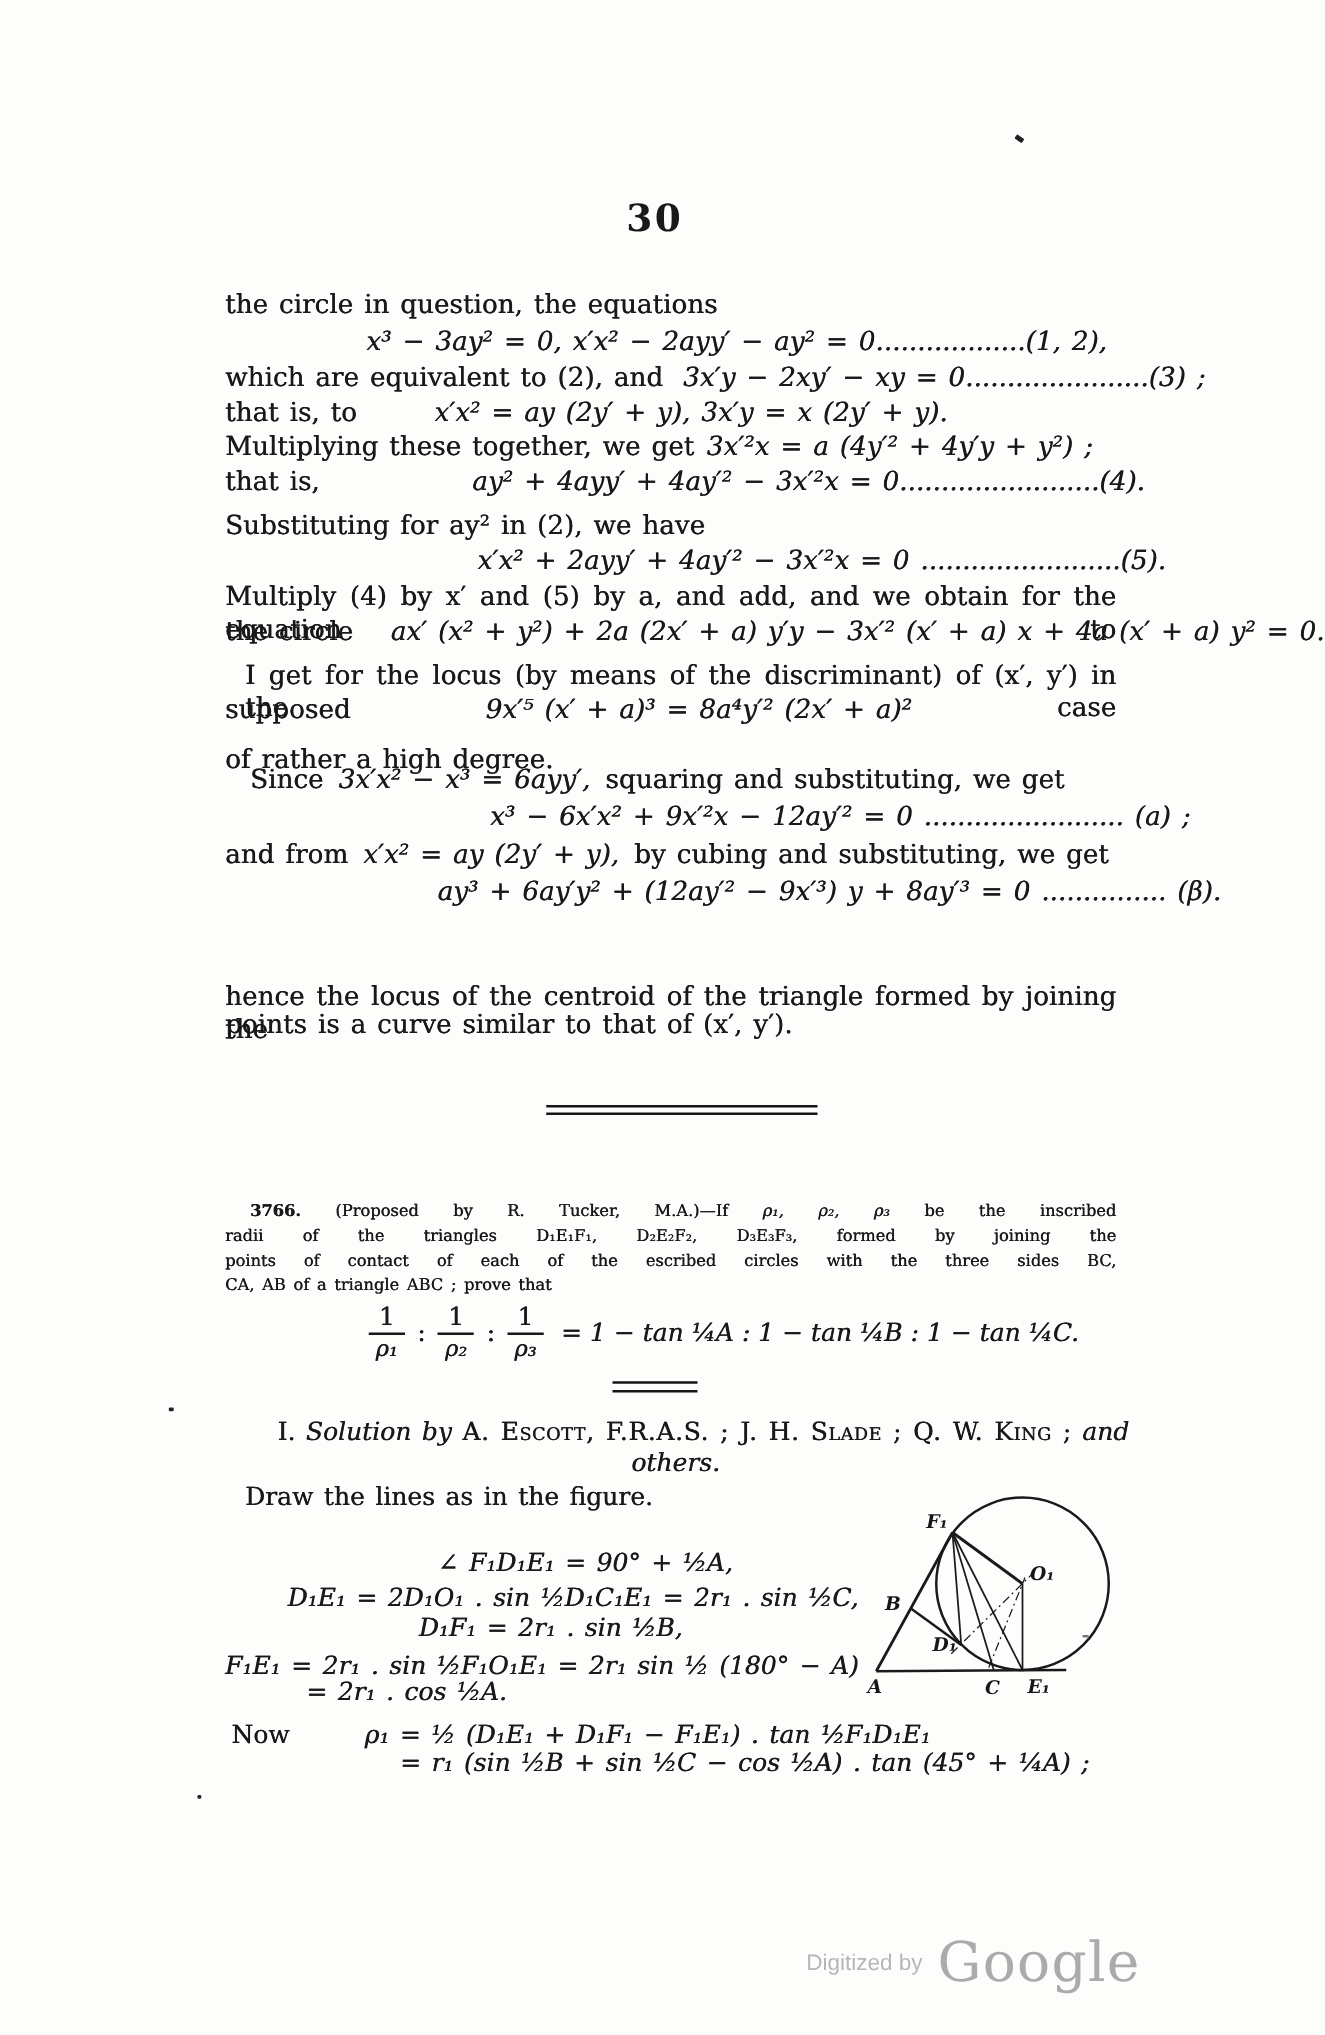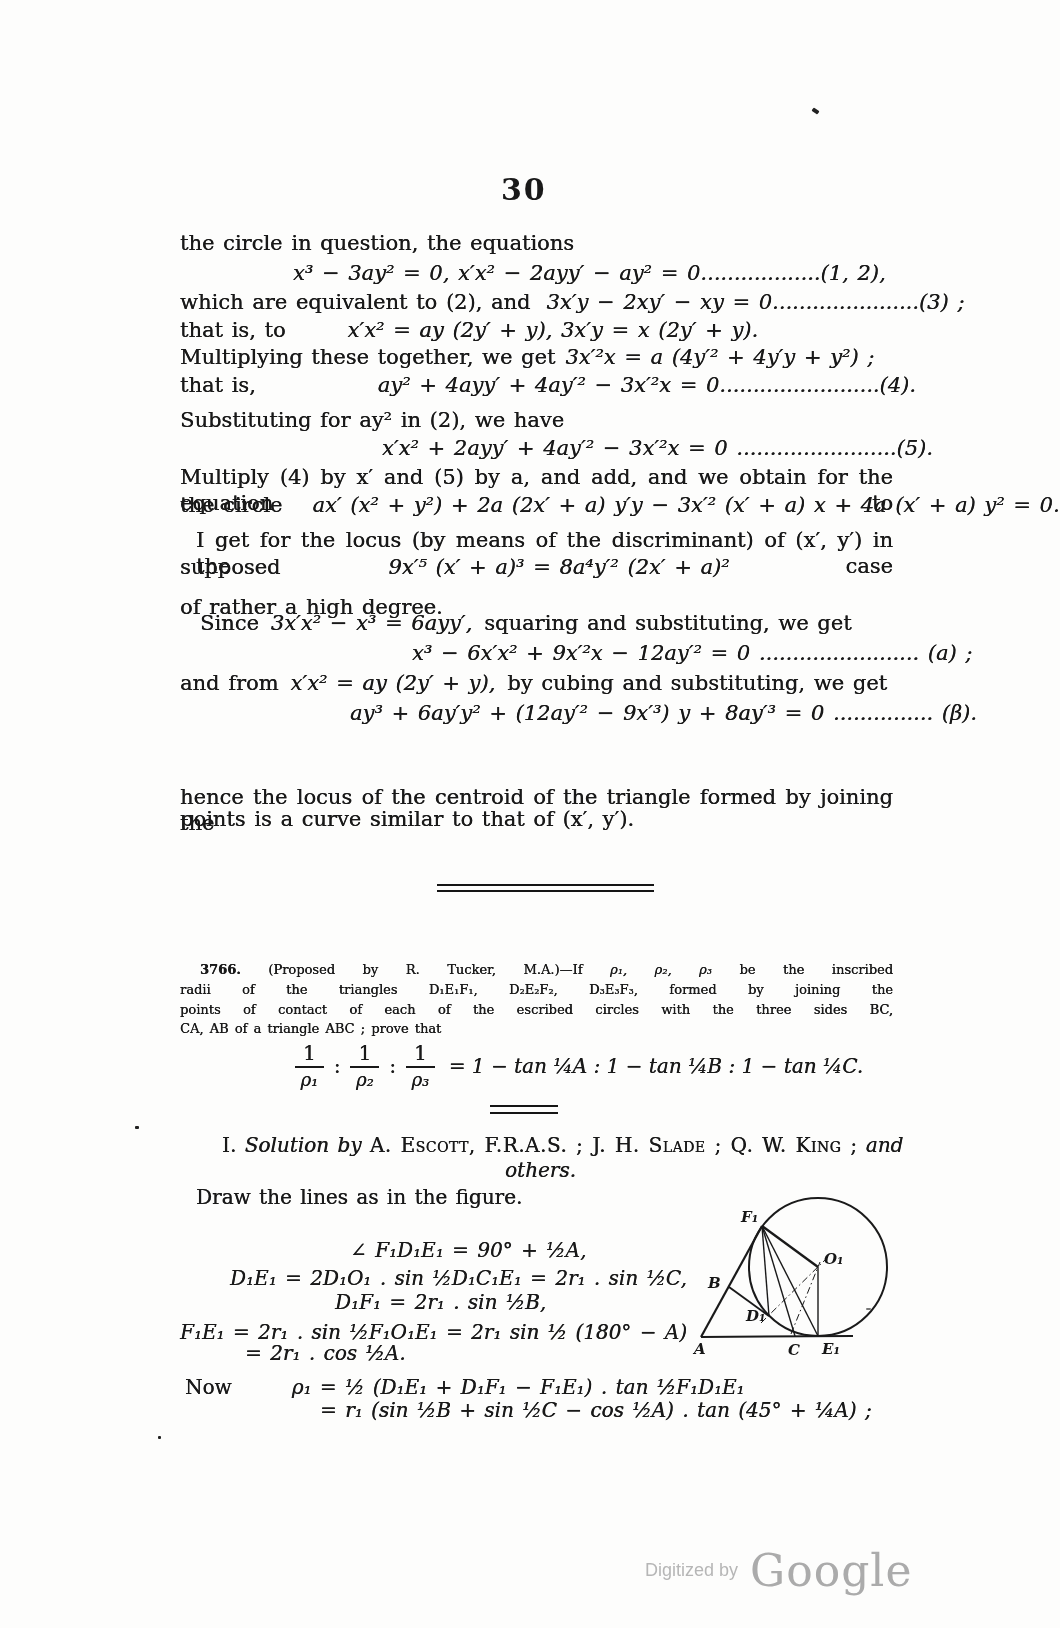--- a/index.html
+++ b/index.html
@@ -50,21 +50,21 @@
   .watermark{position:absolute;left:645px;top:1545px;display:flex;align-items:center;}
   .wm-pre{font-family:"Liberation Sans","DejaVu Sans",sans-serif;font-size:18px;color:#b6b6b6;}
   .wm-brand{font-family:"DejaVu Serif","Liberation Serif",serif;font-size:44px;color:#ababab;margin-left:12px;letter-spacing:1px;}
   .speck{position:absolute;background:#222;border-radius:1px;}
 </style>
 </head>
 <body>
 
 <div id="page">
 
-  <div class="pagenum" style="left:501px;top:172px;">30</div>
+  <div class="pagenum" style="left:501px;top:158px;">30</div>
 
   <div class="ln" style="left:180px;top:230px;"><span class="rm">the circle in question, the equations</span></div>
 
   <div class="ln" style="left:293px;top:260px;"><span class="mt">x³ − 3ay² = 0,   x′x² − 2ayy′ − ay² = 0..................(1, 2),</span></div>
 
   <div class="ln" style="left:180px;top:289px;"><span class="rm">which are equivalent to (2), and</span><span class="mt" style="margin-left:16px;">3x′y − 2xy′ − xy = 0......................(3) ;</span></div>
 
   <div class="ln" style="left:180px;top:317px;"><span class="rm">that is, to</span><span class="mt" style="margin-left:62px;">x′x² = ay (2y′ + y),   3x′y = x (2y′ + y).</span></div>
 
   <div class="ln" style="left:180px;top:344px;"><span class="rm">Multiplying these together, we get</span><span class="mt" style="margin-left:10px;">3x′²x = a (4y′² + 4y′y + y²) ;</span></div>
@@ -80,21 +80,21 @@
   <div class="ln" style="left:180px;top:492px;"><span class="rm">the circle</span><span class="mt" style="margin-left:30px;">ax′ (x² + y²) + 2a (2x′ + a) y′y − 3x′² (x′ + a) x + 4a (x′ + a) y² = 0.</span></div>
 
   <div class="ln just" style="left:196px;top:527px;width:697px;"><span class="rm">I get for the locus (by means of the discriminant) of (x′, y′)  in  the case</span></div>
 
   <div class="ln" style="left:180px;top:554px;"><span class="rm">supposed</span><span class="mt" style="margin-left:108px;">9x′⁵ (x′ + a)³ = 8a⁴y′² (2x′ + a)²</span></div>
 
   <div class="ln" style="left:180px;top:578px;margin-top:16px;"><span class="rm">of rather a high degree.</span></div>
 
   <div class="ln" style="left:200px;top:610px;"><span class="rm">Since</span><span class="mt" style="margin-left:12px;">3x′x² − x³ = 6ayy′,</span><span class="rm" style="margin-left:12px;">squaring and substituting, we get</span></div>
 
-  <div class="ln" style="left:392px;top:640px;margin-left:20px;"><span class="mt">x³ − 6x′x² + 9x′²x − 12ay′² = 0 ........................ (a) ;</span></div>
+  <div class="ln" style="left:392px;top:640px;"><span class="mt">x³ − 6x′x² + 9x′²x − 12ay′² = 0 ........................ (a) ;</span></div>
 
   <div class="ln" style="left:180px;top:670px;"><span class="rm">and from</span><span class="mt" style="margin-left:12px;">x′x² = ay (2y′ + y),</span><span class="rm" style="margin-left:12px;">by cubing and substituting, we get</span></div>
 
   <div class="ln" style="left:350px;top:700px;"><span class="mt">ay³ + 6ay′y² + (12ay′² − 9x′³) y + 8ay′³ = 0  ............... (β).</span></div>
 
 
 
   <div class="ln just" style="left:180px;top:784px;width:713px;"><span class="rm">hence the locus of the centroid of the triangle formed by joining the</span></div>
 
   <div class="ln" style="left:180px;top:806px;"><span class="rm">points is a curve similar to that of (x′, y′).</span></div>

